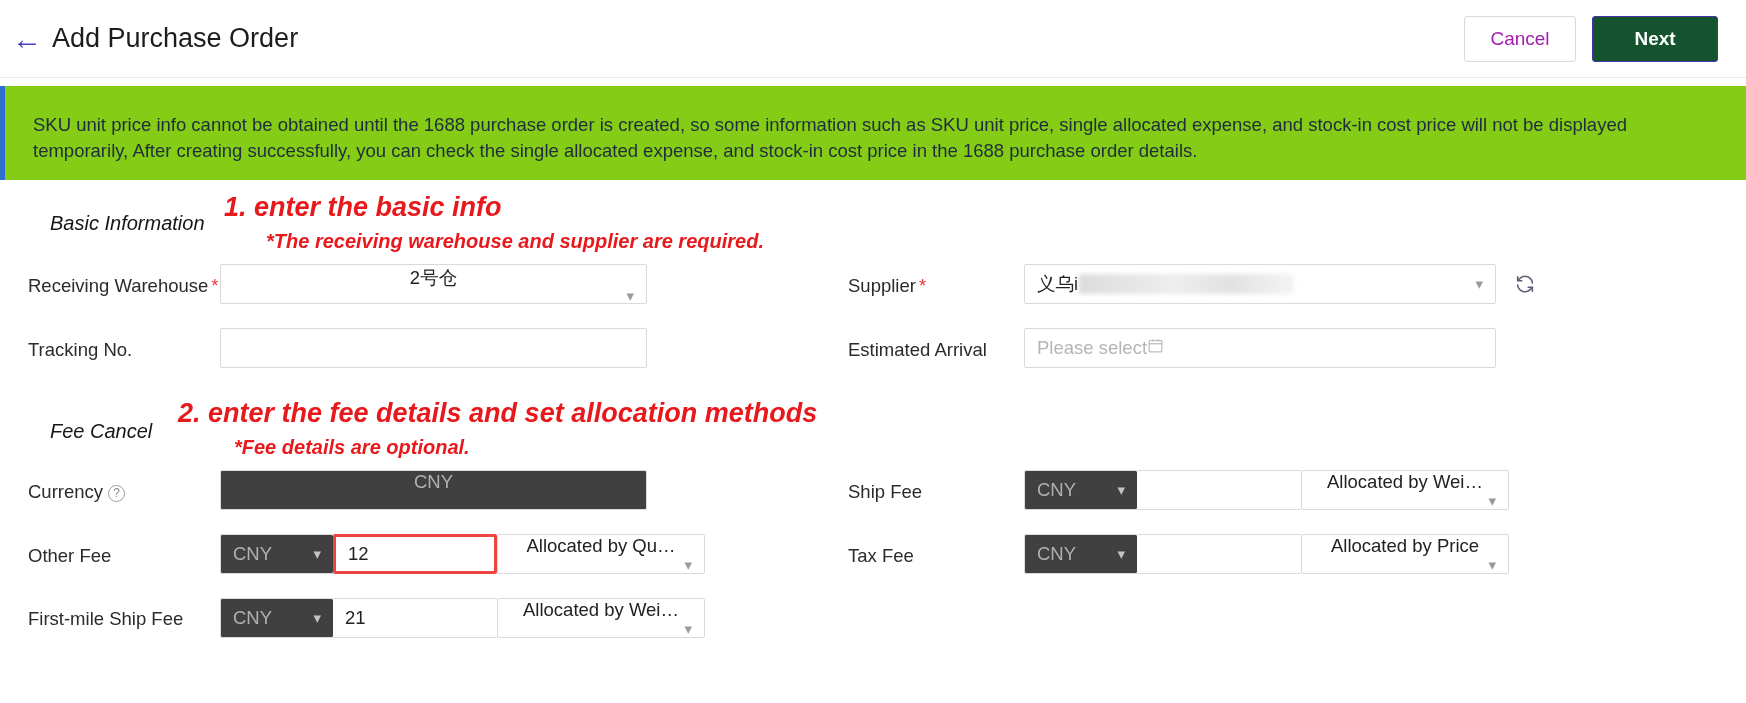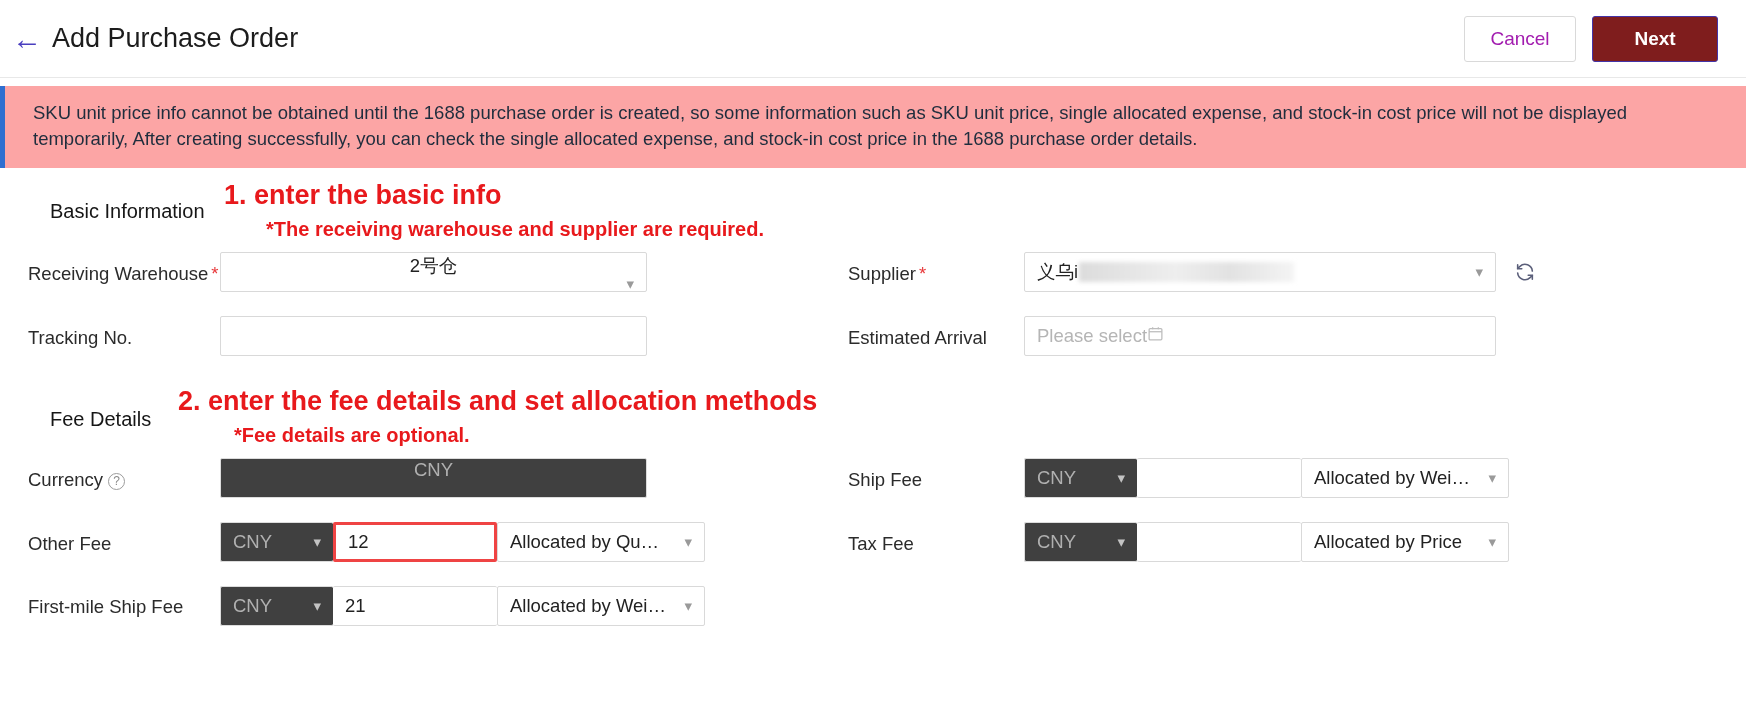--- a/index.html
+++ b/index.html
@@ -56,51 +56,52 @@
     align-items: center;
     justify-content: center;
     font-family: "Liberation Sans", sans-serif;
   }
   .btn-cancel {
     background: #ffffff;
     border: 1px solid #d9d9d9;
     color: #a21caf;
   }
   .btn-next {
-    background: #7f1d1d;
+    background: #14532d;
     border: 1px solid #4434a8;
     color: #ffffff;
     font-weight: bold;
     min-width: 126px;
   }
 
   
   .notice {
     margin: 8px 0 0 0;
-    background: #fca5a5;
+    background: #84cc16;
     border-left: 5px solid #2f6fd0;
-    padding: 14px 22px 15px 28px;
+    padding: 26px 22px 15px 28px;
     min-height: 64px;
   }
   .notice p {
     font-size: 18.5px;
     line-height: 1.42;
     color: #1f2d3d;
     max-width: 1690px;
   }
 
   
   .content {
     position: relative;
     padding: 0 28px;
   }
 
   .section-head {
     position: relative;
     height: 62px;
+    font-style: italic;
   }
   .section-title {
     position: absolute;
     font-size: 20px;
     color: #161616;
     font-weight: 400;
     white-space: nowrap;
   }
   .annot {
     position: absolute;
@@ -206,21 +207,21 @@
   }
 
   
   .fee-group { display: flex; align-items: stretch; }
   .fee-cur {
     width: 113px;
     border-right: none;
   }
   .fee-val { width: 164px; border-right: none; border-left: none; }
   .fee-val.focused { border: 3px solid #ef4444; }
-  .fee-alloc { width: 208px; }
+  .fee-alloc { width: 208px; flex-direction: column; }
   .fee-alloc .txt { overflow: hidden; white-space: nowrap; }
 
   .ellip { overflow: hidden; text-overflow: ellipsis; white-space: nowrap; }
 </style>
 </head>
 <body>
 
 <div class="topbar">
   <div class="title-wrap">
     <span class="back-arrow">←</span>
@@ -301,21 +302,21 @@
               <line x1="8" y1="3" x2="8" y2="6"></line>
               <line x1="16" y1="3" x2="16" y2="6"></line>
             </svg>
           </span>
         </div>
       </div>
     </div>
   </div>
 
   <div class="section-head" style="margin-top:14px;">
-    <span class="section-title" style="left:22px; top:34px;">Fee Details</span>
+    <span class="section-title" style="left:22px; top:34px;">Fee Cancel</span>
     <span class="annot annot-big" style="left:150px; top:12px;">2. enter the fee details and set allocation methods</span>
     <span class="annot annot-small" style="left:206px; top:50px;">*Fee details are optional.</span>
   </div>
 
   <div class="row" style="margin-top:22px;">
     <div class="col col-left">
       <div class="flabel lw-left">
         <span>Currency</span><span class="help-icon">?</span>
       </div>
       <div class="field">

